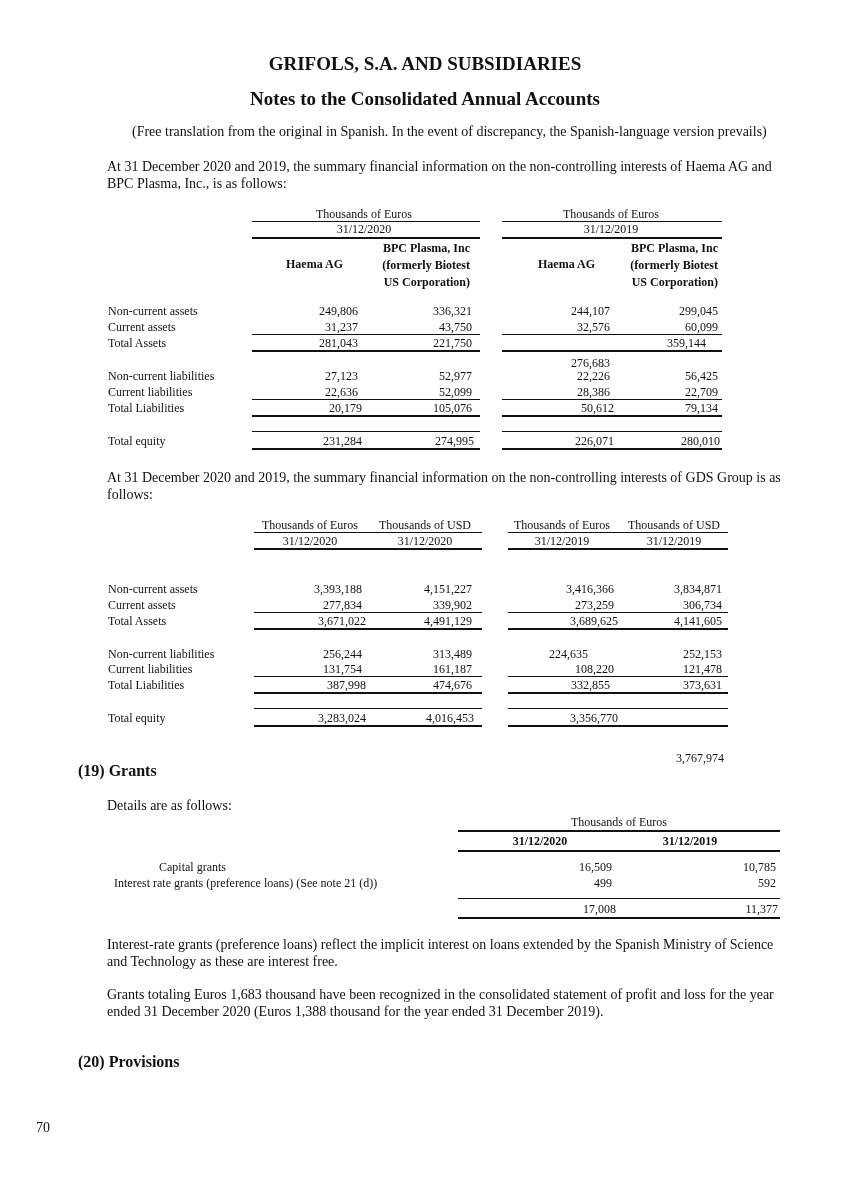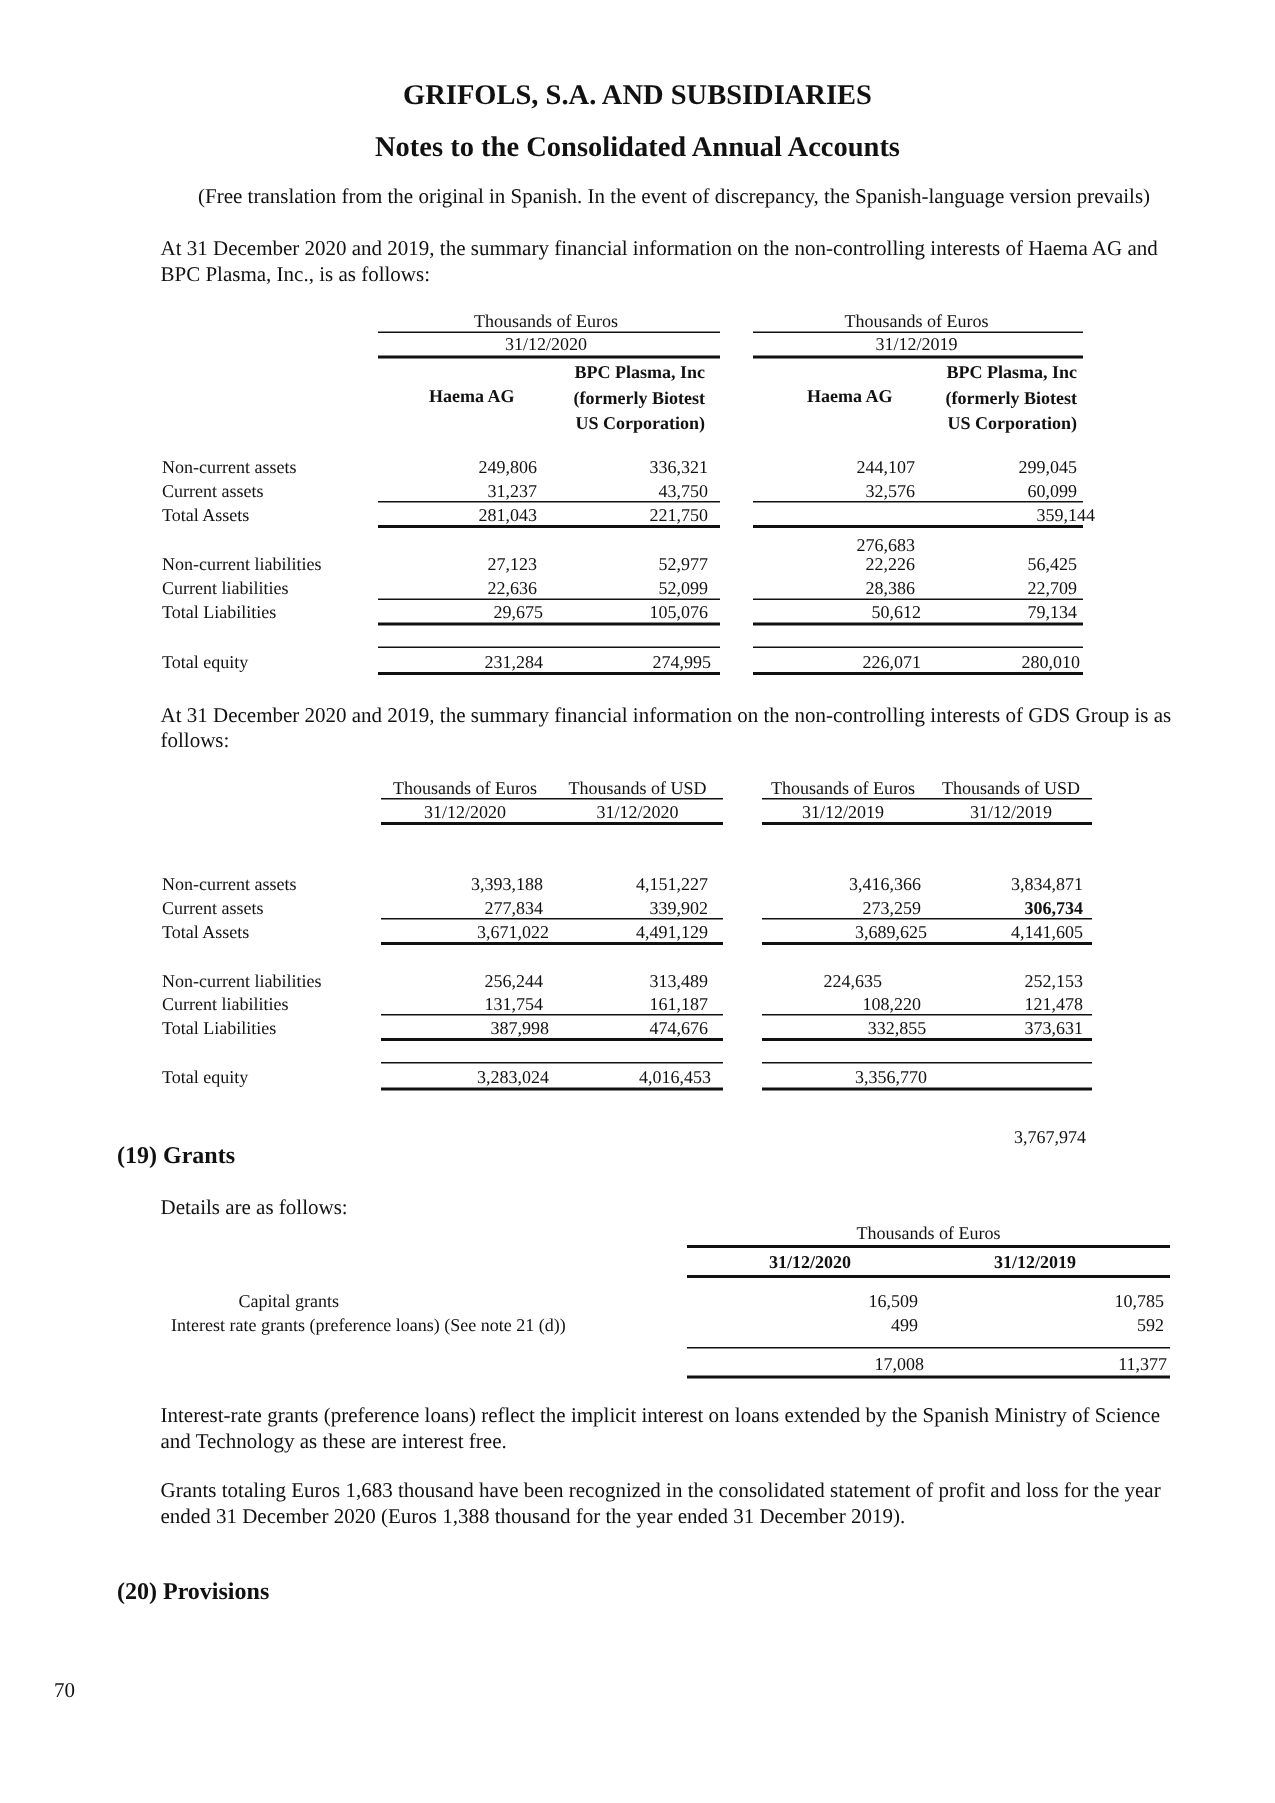--- a/index.html
+++ b/index.html
@@ -65,21 +65,21 @@
       <div class="abs t r" style="left:530px;width:80px;top:320px;">32,576</div>
       <div class="abs t r" style="left:636px;width:82px;top:320px;">60,099</div>
     </div>
     <div class="hl" style="left:252px;width:228px;top:334px;height:1px;"></div>
     <div class="hl" style="left:502px;width:220px;top:334px;height:1px;"></div>
     <div>
       <div class="abs t" style="left:108px;top:336px;">Total Assets</div>
       <div class="abs t r" style="left:280px;width:78px;top:336px;">281,043</div>
       <div class="abs t r" style="left:390px;width:82px;top:336px;">221,750</div>
       <div class="abs t r" style="left:530px;width:80px;top:356px;text-align:right;">276,683</div>
-      <div class="abs t r" style="left:648px;width:82px;top:336px;">359,144</div>
+      <div class="abs t r" style="left:624px;width:82px;top:336px;">359,144</div>
     </div>
     <div class="hl" style="left:252px;width:228px;top:350px;height:2px;"></div>
     <div class="hl" style="left:502px;width:220px;top:350px;height:2px;"></div>
 
     <div>
       <div class="abs t" style="left:108px;top:369px;">Non-current liabilities</div>
       <div class="abs t r" style="left:280px;width:78px;top:369px;">27,123</div>
       <div class="abs t r" style="left:390px;width:82px;top:369px;">52,977</div>
       <div class="abs t r" style="left:530px;width:80px;top:369px;">22,226</div>
       <div class="abs t r" style="left:636px;width:82px;top:369px;">56,425</div>
@@ -88,21 +88,21 @@
       <div class="abs t" style="left:108px;top:385px;">Current liabilities</div>
       <div class="abs t r" style="left:280px;width:78px;top:385px;">22,636</div>
       <div class="abs t r" style="left:390px;width:82px;top:385px;">52,099</div>
       <div class="abs t r" style="left:530px;width:80px;top:385px;">28,386</div>
       <div class="abs t r" style="left:636px;width:82px;top:385px;">22,709</div>
     </div>
     <div class="hl" style="left:252px;width:228px;top:399px;height:1px;"></div>
     <div class="hl" style="left:502px;width:220px;top:399px;height:1px;"></div>
     <div>
       <div class="abs t" style="left:108px;top:401px;">Total Liabilities</div>
-      <div class="abs t r" style="left:280px;width:82px;top:401px;">29,675</div>
+      <div class="abs t r" style="left:280px;width:82px;top:401px;">20,179</div>
       <div class="abs t r" style="left:390px;width:82px;top:401px;">105,076</div>
       <div class="abs t r" style="left:530px;width:84px;top:401px;">50,612</div>
       <div class="abs t r" style="left:636px;width:82px;top:401px;">79,134</div>
     </div>
     <div class="hl" style="left:252px;width:228px;top:415px;height:2px;"></div>
     <div class="hl" style="left:502px;width:220px;top:415px;height:2px;"></div>
 
     <div class="hl" style="left:252px;width:228px;top:431px;height:1px;"></div>
     <div class="hl" style="left:502px;width:220px;top:431px;height:1px;"></div>
     <div>
@@ -137,21 +137,21 @@
       <div class="abs t r" style="left:270px;width:92px;top:582px;">3,393,188</div>
       <div class="abs t r" style="left:380px;width:92px;top:582px;">4,151,227</div>
       <div class="abs t r" style="left:522px;width:92px;top:582px;">3,416,366</div>
       <div class="abs t r" style="left:630px;width:92px;top:582px;">3,834,871</div>
     </div>
     <div>
       <div class="abs t" style="left:108px;top:598px;">Current assets</div>
       <div class="abs t r" style="left:270px;width:92px;top:598px;">277,834</div>
       <div class="abs t r" style="left:380px;width:92px;top:598px;">339,902</div>
       <div class="abs t r" style="left:522px;width:92px;top:598px;">273,259</div>
-      <div class="abs t r" style="left:630px;width:92px;top:598px;font-weight:bold;">306,734</div>
+      <div class="abs t r" style="left:630px;width:92px;top:598px;">306,734</div>
     </div>
     <div class="hl" style="left:254px;width:228px;top:612px;height:1px;"></div>
     <div class="hl" style="left:508px;width:220px;top:612px;height:1px;"></div>
     <div>
       <div class="abs t" style="left:108px;top:614px;">Total Assets</div>
       <div class="abs t r" style="left:270px;width:96px;top:614px;">3,671,022</div>
       <div class="abs t r" style="left:380px;width:92px;top:614px;">4,491,129</div>
       <div class="abs t r" style="left:522px;width:96px;top:614px;">3,689,625</div>
       <div class="abs t r" style="left:630px;width:92px;top:614px;">4,141,605</div>
     </div>
@@ -171,21 +171,21 @@
       <div class="abs t r" style="left:380px;width:92px;top:662px;">161,187</div>
       <div class="abs t r" style="left:522px;width:92px;top:662px;">108,220</div>
       <div class="abs t r" style="left:630px;width:92px;top:662px;">121,478</div>
     </div>
     <div class="hl" style="left:254px;width:228px;top:676px;height:1px;"></div>
     <div class="hl" style="left:508px;width:220px;top:676px;height:1px;"></div>
     <div>
       <div class="abs t" style="left:108px;top:678px;">Total Liabilities</div>
       <div class="abs t r" style="left:270px;width:96px;top:678px;">387,998</div>
       <div class="abs t r" style="left:380px;width:92px;top:678px;">474,676</div>
-      <div class="abs t r" style="left:550px;width:96px;top:678px;text-align:center;">332,855</div>
+      <div class="abs t r" style="left:514px;width:96px;top:678px;">332,855</div>
       <div class="abs t r" style="left:630px;width:92px;top:678px;">373,631</div>
     </div>
     <div class="hl" style="left:254px;width:228px;top:692px;height:2px;"></div>
     <div class="hl" style="left:508px;width:220px;top:692px;height:2px;"></div>
 
     <div class="hl" style="left:254px;width:228px;top:708px;height:1px;"></div>
     <div class="hl" style="left:508px;width:220px;top:708px;height:1px;"></div>
     <div>
       <div class="abs t" style="left:108px;top:711px;">Total equity</div>
       <div class="abs t r" style="left:270px;width:96px;top:711px;">3,283,024</div>

